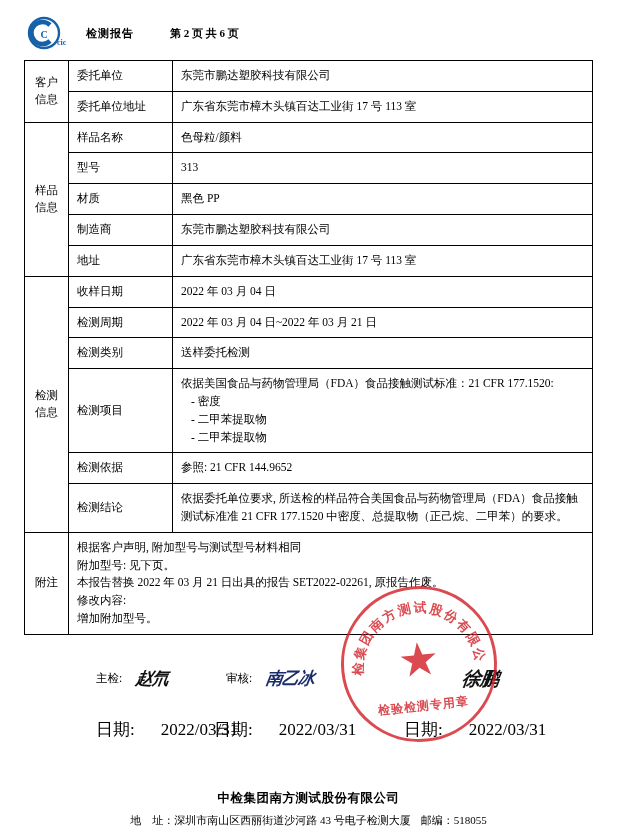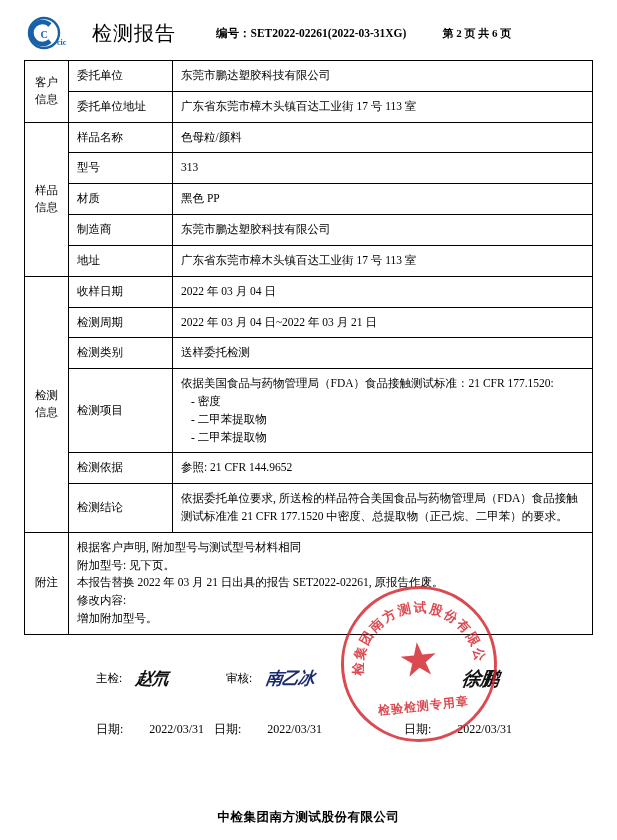--- a/index.html
+++ b/index.html
@@ -33,23 +33,23 @@
   .logo {
     width: 46px;
     height: 34px;
     display: flex;
     align-items: center;
     justify-content: center;
     flex: 0 0 auto;
   }
   .logo svg { display:block; }
   .report-title {
-    font-size: 20px;
-    font-weight: normal;
-    margin-left: 22px;
+    font-size: 11px;
+    font-weight: bold;
+    margin-left: 16px;
     letter-spacing: 1px;
     white-space: nowrap;
   }
   .report-no {
     font-size: 11.5px;
     font-weight: bold;
     margin-left: 40px;
     white-space: nowrap;
   }
   .page-no {
@@ -140,21 +140,21 @@
     font-size: 17px;
     font-weight: bold;
     color: #111;
     transform: skewX(-8deg);
     letter-spacing: -1px;
   }
   .hand.blue { color: #1a2a6b; }
 
   .date-row {
     display: flex;
-    font-size: 12px;
+    font-size: 17px;
     height: 30px;
     align-items: center;
   }
 
   
   .stamp {
     position: absolute;
     width: 150px;
     height: 150px;
     border: 3px solid #d2232a;
@@ -226,21 +226,20 @@
   <div class="header">
     <div class="logo">
       <svg width="46" height="34" viewBox="0 0 46 34">
         <circle cx="20" cy="17" r="15" fill="none" stroke="#1761a8" stroke-width="2.4"></circle>
         <path d="M26 9 A11 11 0 1 0 26 25" fill="none" stroke="#1761a8" stroke-width="4.5"></path>
         <text x="20" y="22" text-anchor="middle" font-size="10" font-weight="bold" fill="#1761a8" font-family="Liberation Serif, serif">C</text>
         <text x="33" y="29" font-size="8" font-weight="bold" fill="#1761a8" font-family="Liberation Serif, serif">cic</text>
       </svg>
     </div>
     <div class="report-title">检测报告</div>
-    <div class="report-no"><span>编号：</span><span>SET2022-02261(2022-03-31XG)</span></div>
     <div class="page-no">第 2 页  共 6 页</div>
   </div>
 
   <table class="main">
     <colgroup>
       <col style="width:44px">
       <col style="width:104px">
       <col>
     </colgroup>
     <tbody>
@@ -370,15 +369,18 @@
       <text>
         <textPath href="#arcpath" startOffset="50%" text-anchor="middle" id="arc-label">中检集团南方测试股份有限公司</textPath>
       </text>
     </svg>
     <div class="star">★</div>
     <div class="bottom-text">检验检测专用章</div>
   </div>
 
   <div class="footer">
     <div class="company">中检集团南方测试股份有限公司</div>
+    <div>
+      <span>地　址：</span><span>深圳市南山区西丽街道沙河路 43 号电子检测大厦</span><span class="sp"></span><span>邮编：</span><span>518055</span>
+    </div>
   </div>
 
 </div>
 
 </body></html>

